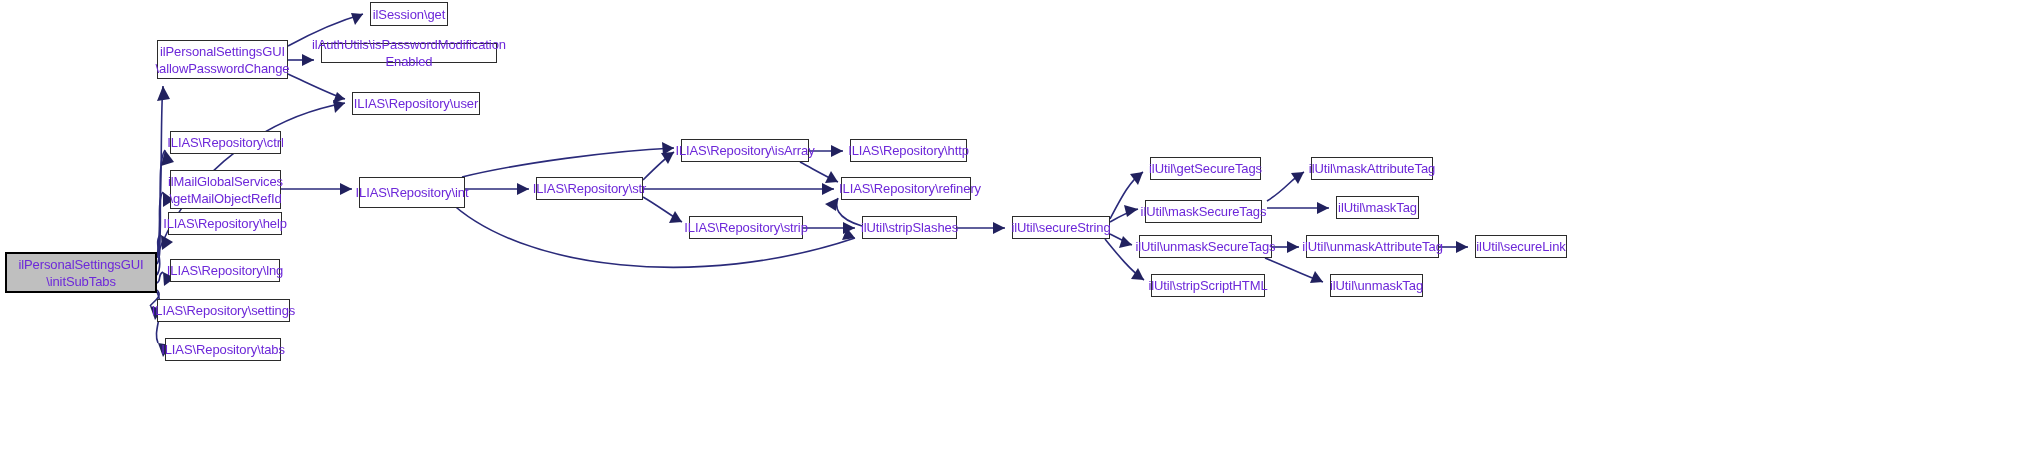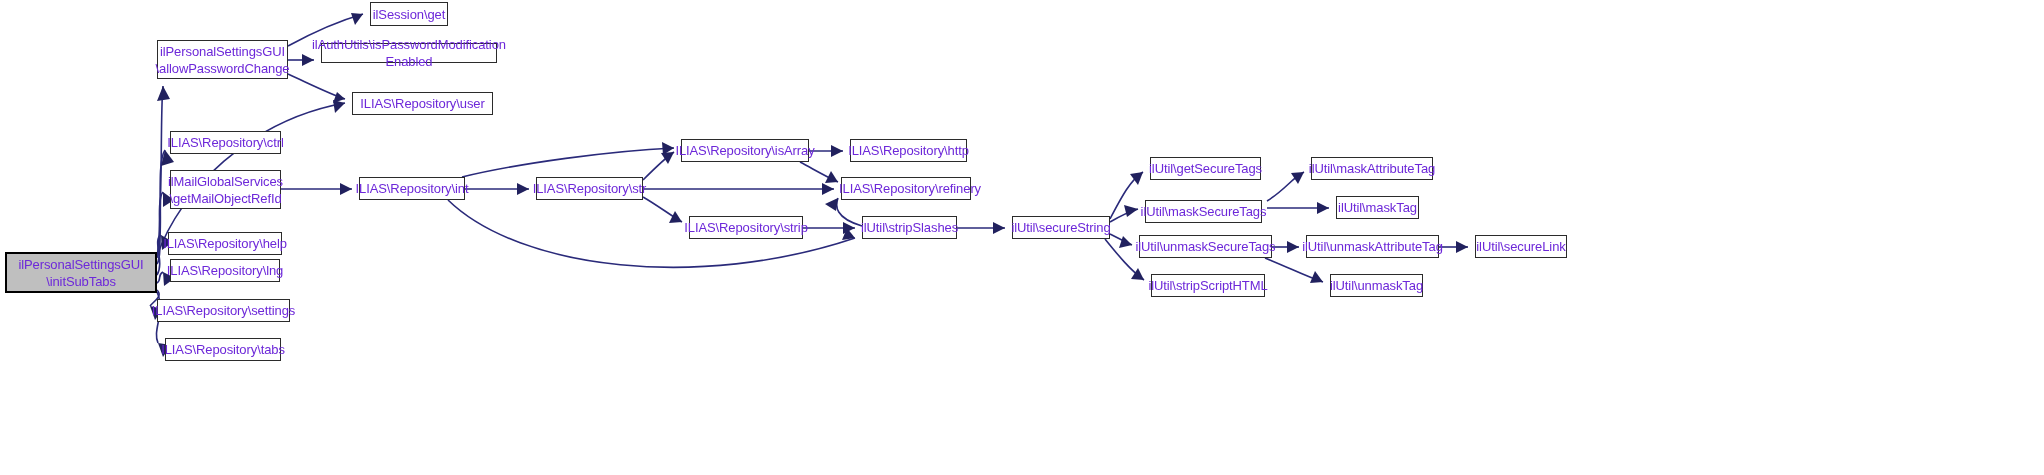--- a/index.html
+++ b/index.html
@@ -125,29 +125,29 @@
       <path class="edge-head" d="M1468,247 l-12,6 0,-12 z"></path>
     </svg>
   <div id="node-layer">
       <div class="node-box root" style="left: 5px; top: 252px; width: 152px; height: 41px;">ilPersonalSettingsGUI
 \initSubTabs</div>
       <div class="node-box" style="left: 157px; top: 40px; width: 131px; height: 39px;">ilPersonalSettingsGUI
 \allowPasswordChange</div>
       <div class="node-box" style="left: 370px; top: 2px; width: 78px; height: 24px;">ilSession\get</div>
       <div class="node-box" style="left: 321px; top: 43px; width: 176px; height: 20px;">ilAuthUtils\isPasswordModification
 Enabled</div>
-      <div class="node-box" style="left: 352px; top: 92px; width: 141px; height: 23px;">ILIAS\Repository\user</div>
+      <div class="node-box" style="left: 352px; top: 92px; width: 128px; height: 23px;">ILIAS\Repository\user</div>
       <div class="node-box" style="left: 170px; top: 131px; width: 111px; height: 23px;">ILIAS\Repository\ctrl</div>
       <div class="node-box" style="left: 170px; top: 170px; width: 111px; height: 39px;">ilMailGlobalServices
 \getMailObjectRefId</div>
-      <div class="node-box" style="left: 168px; top: 232px; width: 114px; height: 23px;">ILIAS\Repository\help</div>
+      <div class="node-box" style="left: 168px; top: 212px; width: 114px; height: 23px;">ILIAS\Repository\help</div>
       <div class="node-box" style="left: 170px; top: 259px; width: 110px; height: 23px;">ILIAS\Repository\lng</div>
       <div class="node-box" style="left: 157px; top: 299px; width: 133px; height: 23px;">ILIAS\Repository\settings</div>
       <div class="node-box" style="left: 165px; top: 338px; width: 116px; height: 23px;">ILIAS\Repository\tabs</div>
-      <div class="node-box" style="left: 359px; top: 177px; width: 106px; height: 23px;">ILIAS\Repository\int</div>
+      <div class="node-box" style="left: 359px; top: 177px; width: 106px; height: 31px;">ILIAS\Repository\int</div>
       <div class="node-box" style="left: 536px; top: 177px; width: 107px; height: 23px;">ILIAS\Repository\str</div>
       <div class="node-box" style="left: 681px; top: 139px; width: 128px; height: 23px;">ILIAS\Repository\isArray</div>
       <div class="node-box" style="left: 850px; top: 139px; width: 117px; height: 23px;">ILIAS\Repository\http</div>
       <div class="node-box" style="left: 841px; top: 177px; width: 130px; height: 23px; padding-left: 12px;">ILIAS\Repository\refinery</div>
       <div class="node-box" style="left: 689px; top: 216px; width: 114px; height: 23px; text-align: center;">ILIAS\Repository\strip</div>
       <div class="node-box" style="left: 862px; top: 216px; width: 95px; height: 23px;">ilUtil\stripSlashes</div>
       <div class="node-box" style="left: 1012px; top: 216px; width: 98px; height: 23px;">ilUtil\secureString</div>
       <div class="node-box" style="left: 1150px; top: 157px; width: 111px; height: 23px;">ilUtil\getSecureTags</div>
       <div class="node-box" style="left: 1145px; top: 200px; width: 117px; height: 23px;">ilUtil\maskSecureTags</div>
       <div class="node-box" style="left: 1139px; top: 235px; width: 133px; height: 23px;">ilUtil\unmaskSecureTags</div>

